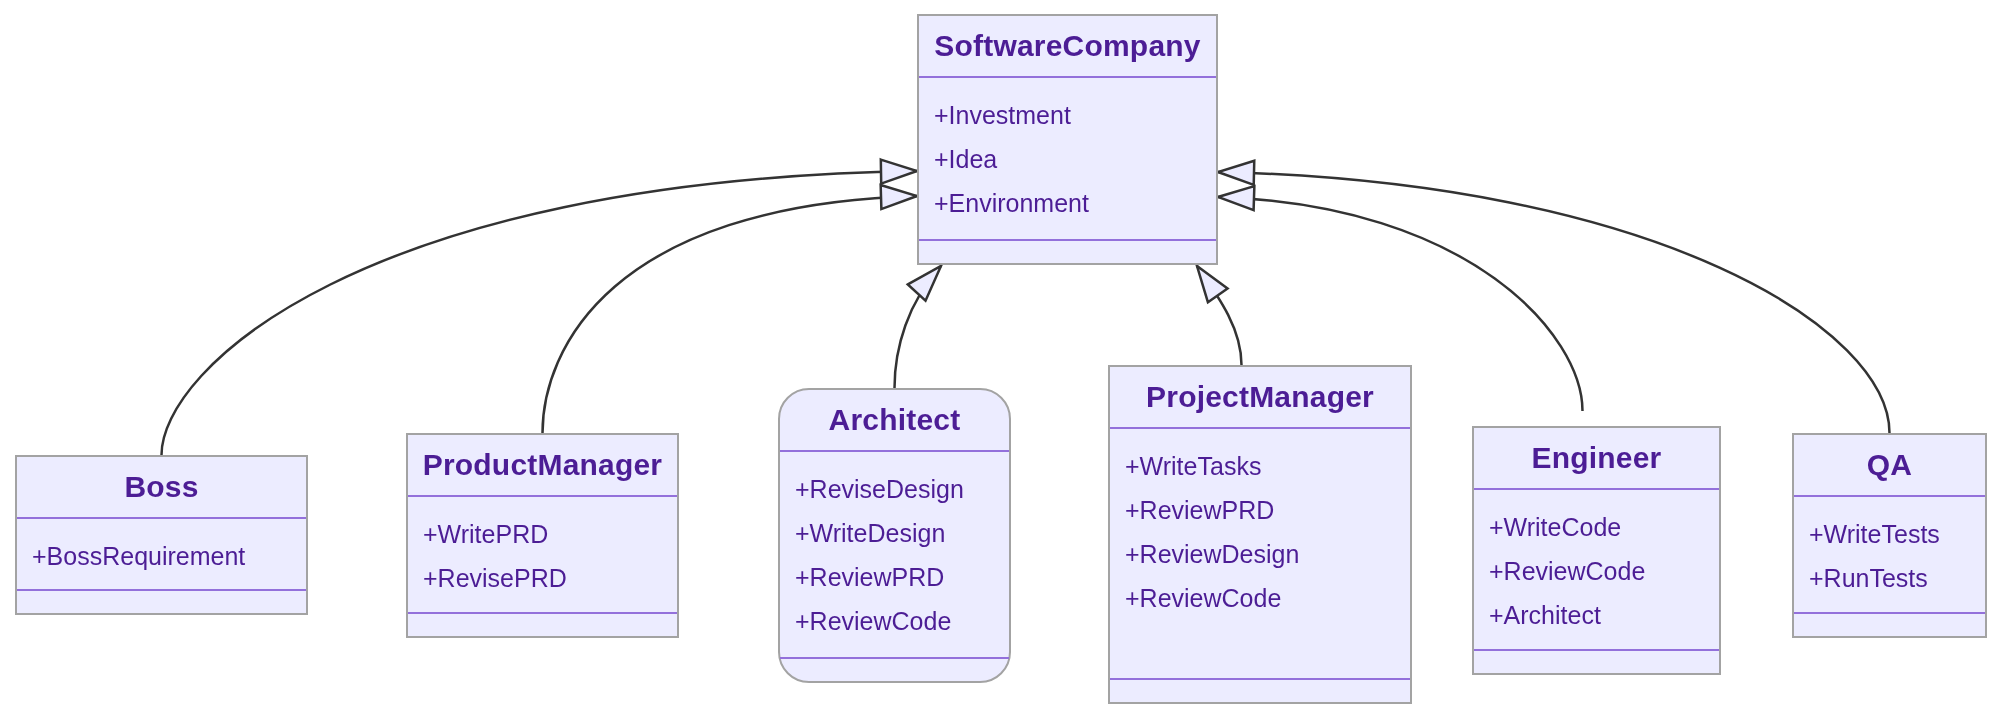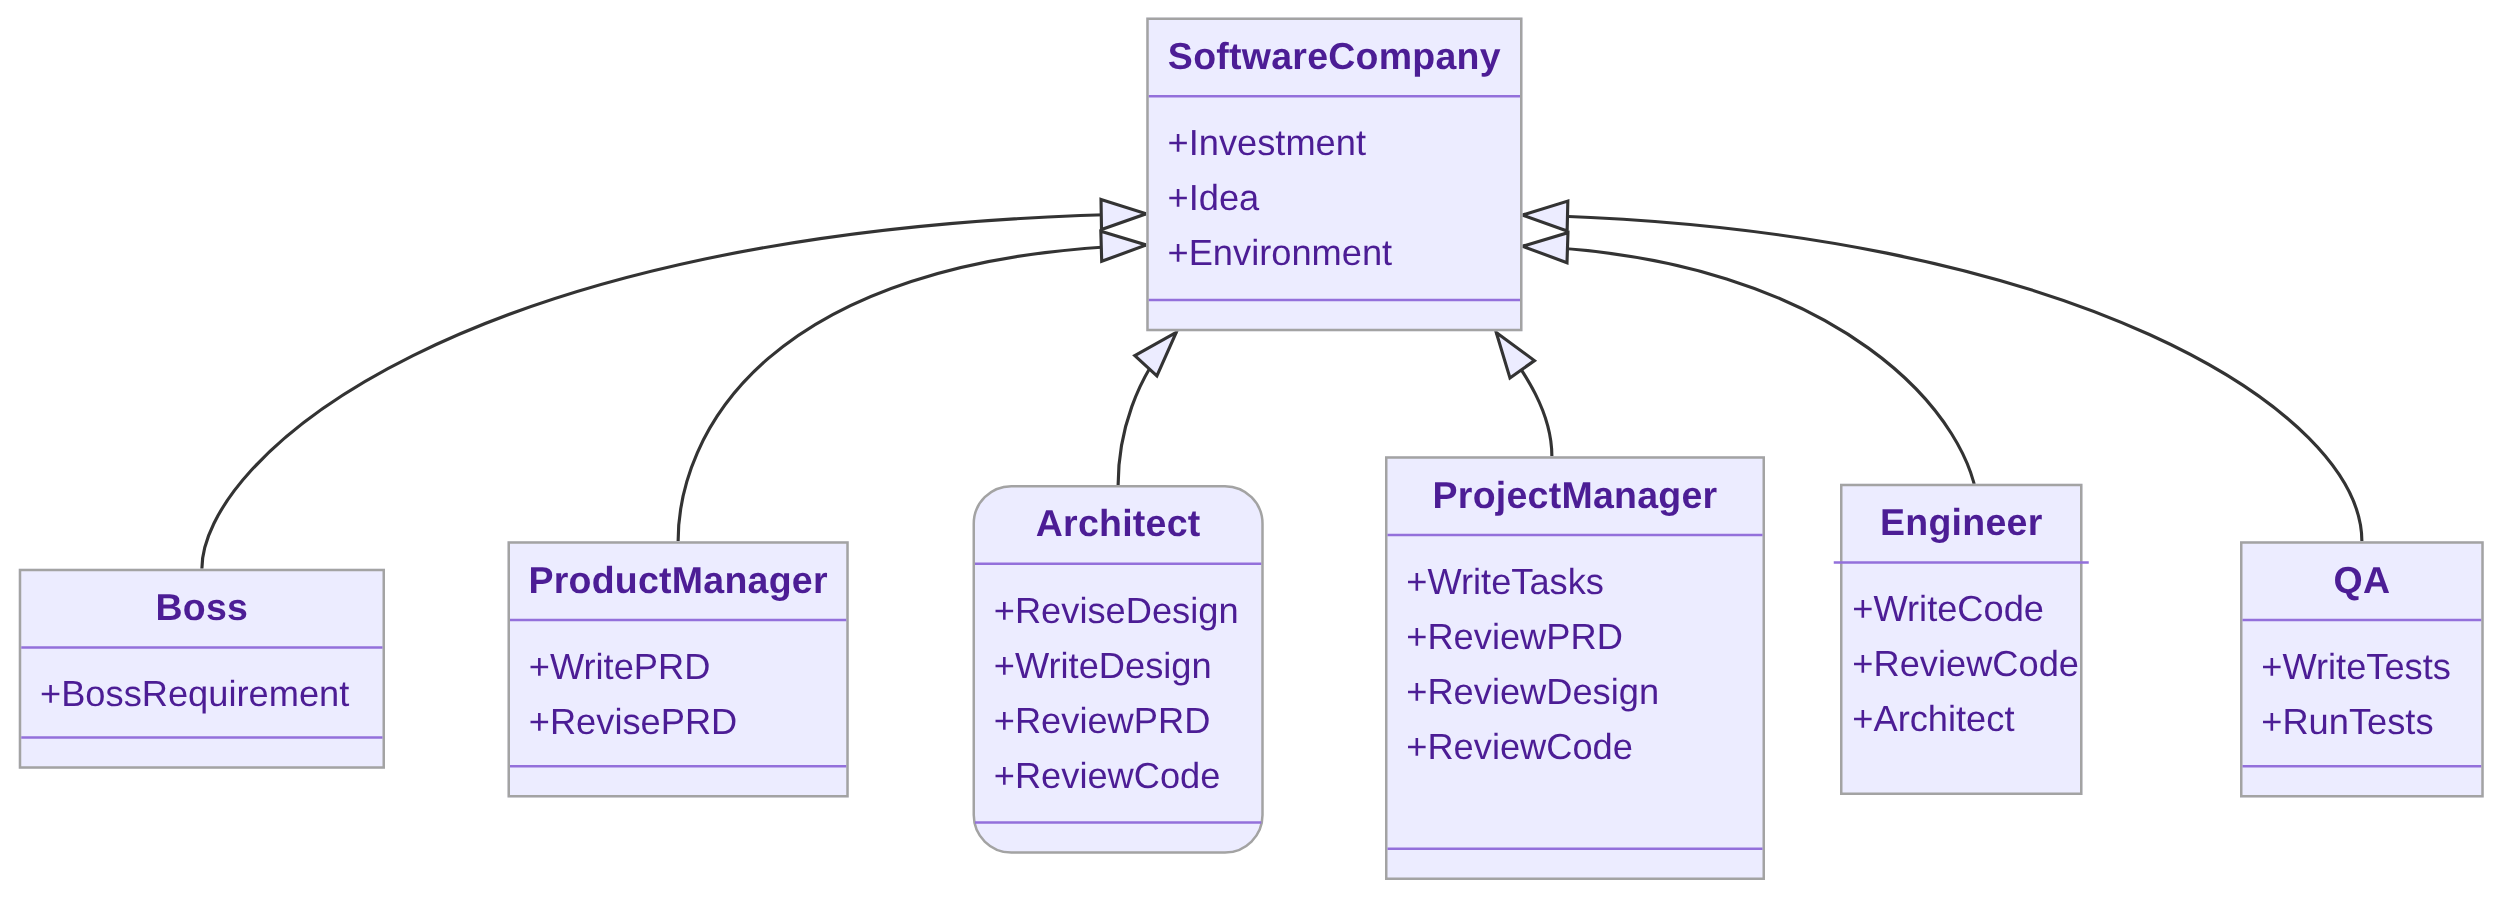--- a/index.html
+++ b/index.html
@@ -25,21 +25,21 @@
     flex:0 0 auto;
     height:60px;
     display:flex;align-items:center;justify-content:center;
     font-size:30px;font-weight:bold;
     letter-spacing:0.2px;
   }
   .class-members{
     flex:1 1 auto;
     border-top:2px solid #9370DB;
     padding:15px 8px 0 15px;
-    font-size:29px;
+    font-size:25px;
     line-height:44px;
     text-align:left;
     overflow:hidden;
   }
   .class-methods-strip{
     flex:0 0 auto;
     height:22px;
     border-top:2px solid #9370DB;
   }
 </style>
@@ -104,21 +104,21 @@
     <div class="class-title">ProjectManager</div>
     <div class="class-members">
       <div>+WriteTasks</div>
       <div>+ReviewPRD</div>
       <div>+ReviewDesign</div>
       <div>+ReviewCode</div>
     </div>
     <div class="class-methods-strip"></div>
   </div>
 
-  <div class="class-box" style="left:1472px;top:387px;width:194px;height:249px;align-items:center;">
+  <div class="class-box" style="left:1472px;top:426px;width:249px;height:249px;">
     <div class="class-title">Engineer</div>
     <div class="class-members">
       <div>+WriteCode</div>
       <div>+ReviewCode</div>
       <div>+Architect</div>
     </div>
     <div class="class-methods-strip"></div>
   </div>
 
   <div class="class-box" style="left:1792px;top:433px;width:195px;height:205px;justify-content:space-between;">

